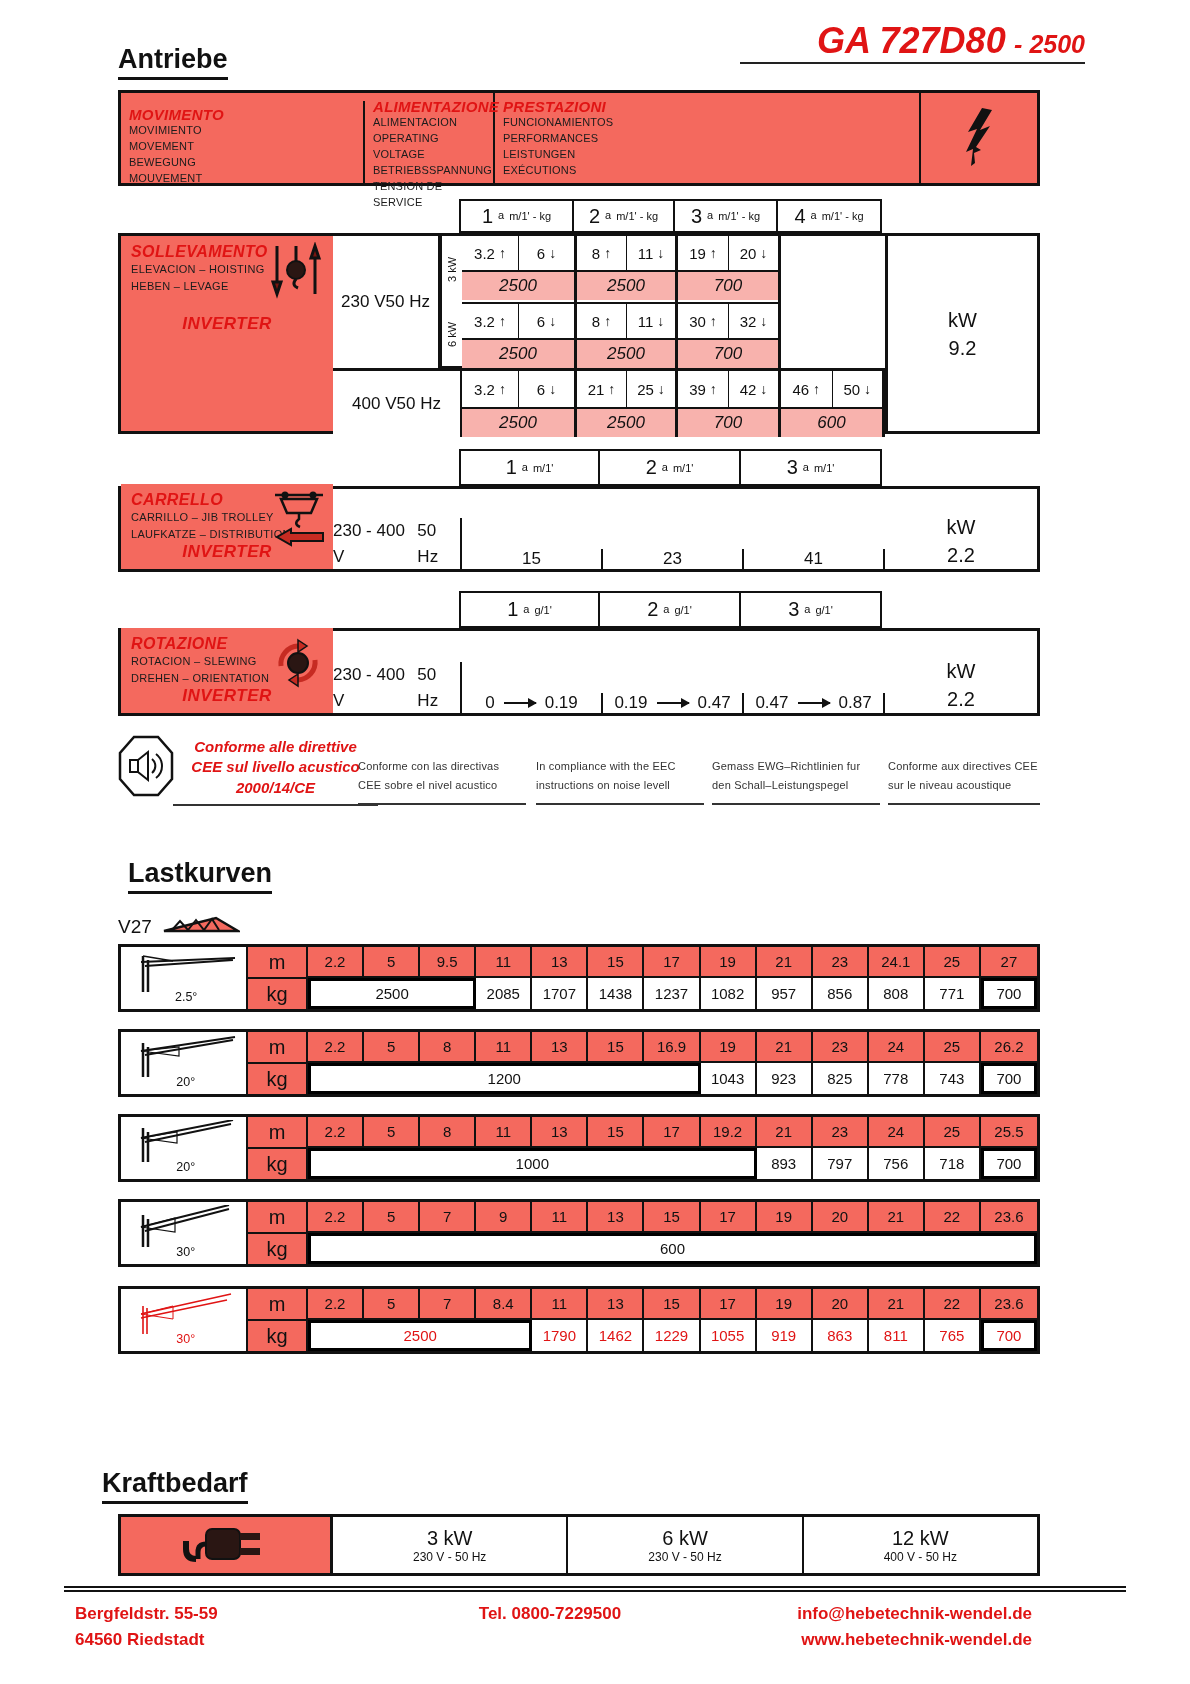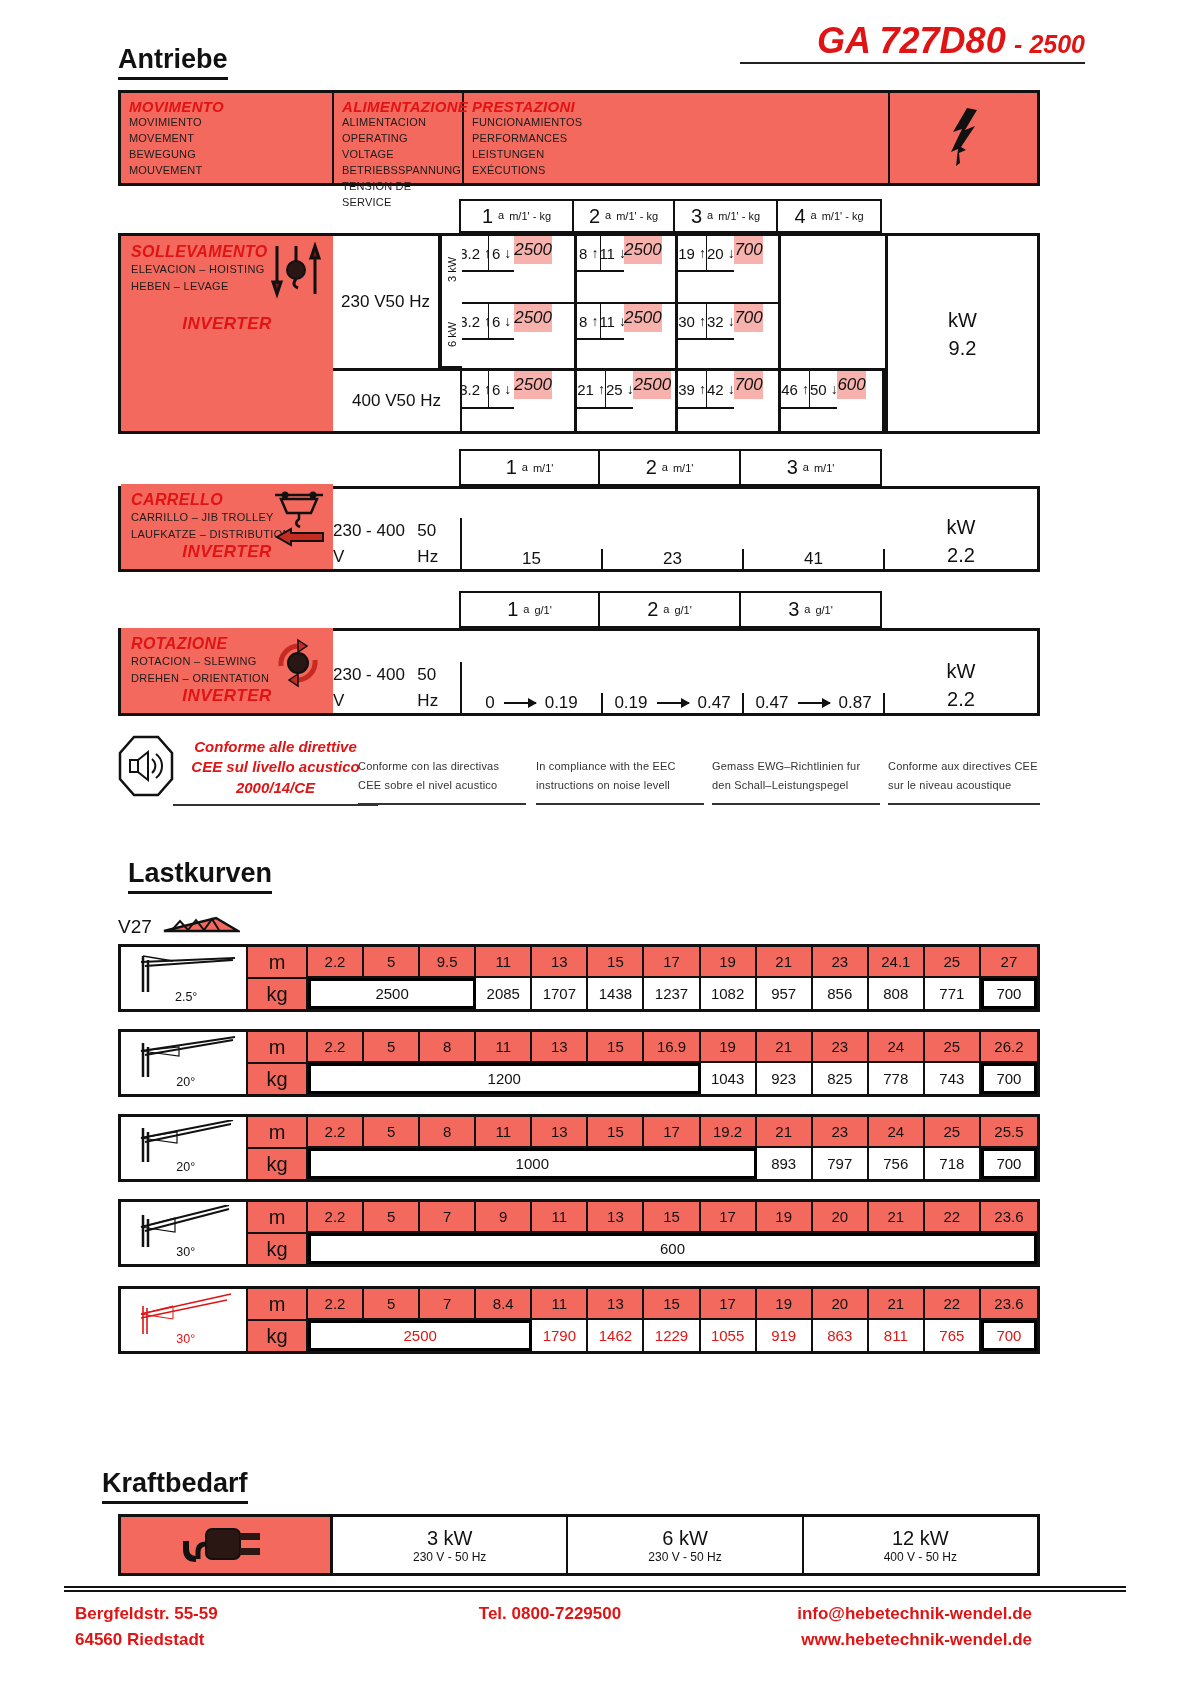--- a/index.html
+++ b/index.html
@@ -13,21 +13,21 @@
 
   
   .h-title { font-size:27px; font-weight:bold; border-bottom:3px solid #111; padding-bottom:2px; display:inline-block; }
   #doc-title { left:740px; top:20px; width:345px; text-align:right; border-bottom:2px solid #222; color:#e01414; font-style:italic; }
   #doc-title .model { font-size:36px; font-weight:bold; }
   #doc-title .variant { font-size:25px; font-weight:bold; margin-left:4px; }
 
   
   #banner { left:118px; top:90px; width:922px; height:96px; border:3px solid #111; background:#f4695e; display:flex; }
   #banner .bcol { padding:5px 8px; border-right:2px solid #111; }
-  #banner .bcol.mov { width:213px; }
+  #banner .bcol.mov { width:244px;margin-top:8px; }
   #banner .bcol.ali { width:130px; }
   #banner .bcol.pre { width:426px; }
   #banner .bicon { flex:1; display:flex; align-items:center; justify-content:center; border-right:none; }
   .b-main { color:#e01414; font-style:italic; font-size:15px; font-weight:bold; letter-spacing:.3px; }
   .b-sub { font-size:11px; line-height:1.45; color:#1c1c1c; letter-spacing:.2px; }
 
   
   .redcell { background:#f4695e; position:relative; padding:7px 10px; }
   .redcell .t-main { color:#e01414; font-style:italic; font-size:16px; font-weight:bold; letter-spacing:.4px; }
   .redcell .t-sub  { font-size:11px; color:#1c1c1c; line-height:1.5; letter-spacing:.3px; }
@@ -47,21 +47,21 @@
   #hoist .ghead.g1 { width:115px; }
   #hoist-body { display:flex; border:3px solid #111; height:201px; }
   #hoist-body .hlabel { width:212px; }
   #hoist-mid { width:552px; display:flex; flex-direction:column; }
   .band230 { display:flex; height:132px; }
   .v-cell { width:107px; border-right:2px solid #111; display:flex; flex-direction:row; align-items:center; justify-content:center; font-size:17px; line-height:1.5; background:#fff; }
   .subbands { width:445px; display:flex; flex-direction:column; }
   .subband { display:flex; height:66px; }
   .kw-rot { width:22px; border-right:2px solid #111; display:flex; align-items:center; justify-content:center;
             writing-mode:vertical-rl; transform:rotate(180deg); font-size:11px; background:#fff; }
-  .ggroup { display:flex; flex-direction:row; border-right:3px solid #111; }
+  .ggroup { display:flex; flex-direction:column; border-right:3px solid #111; }
   .subband.sb2 .ggroup, .subband.sb2 .kw-rot { border-top:2px solid #111; }
   .subband.sb2 { height:66px; }
   .g-speeds { display:flex; height:36px; border-bottom:2px solid #111; background:#fff; }
   .g-half { width:50%; display:flex; align-items:center; justify-content:center; gap:4px; font-size:15px; }
   .g-half + .g-half { border-left:1.5px solid #111; }
   .g-cap { height:28px; background:#f8b2ad; display:flex; align-items:center; justify-content:center; font-style:italic; font-size:17px; }
   .g-w1 { width:115px; } .g-w2 { width:101px; } .g-w3 { width:103px; } .g-w4 { width:104px; }
   .g-spacer { width:104px; background:#fff; }
   .band400 { display:flex; height:69px; border-top:3px solid #111; }
   .band400 .v-cell { width:129px; }

